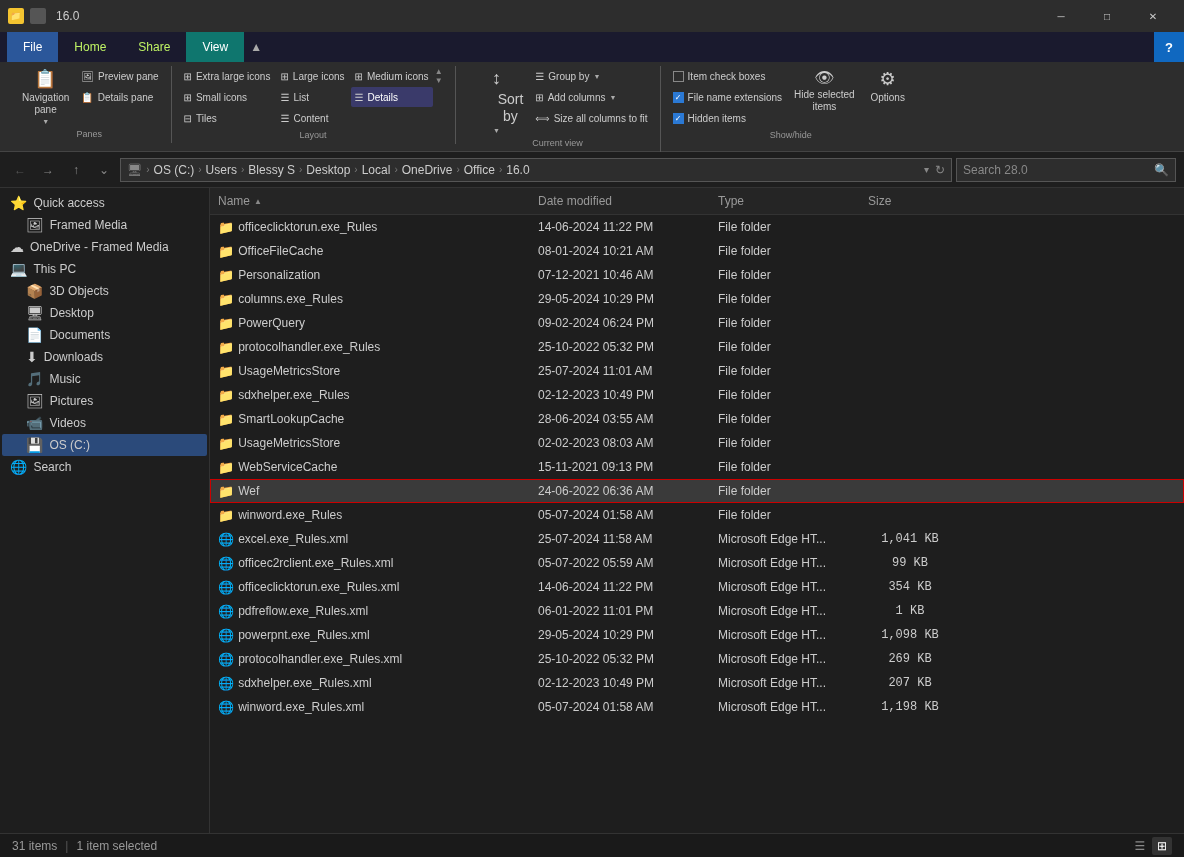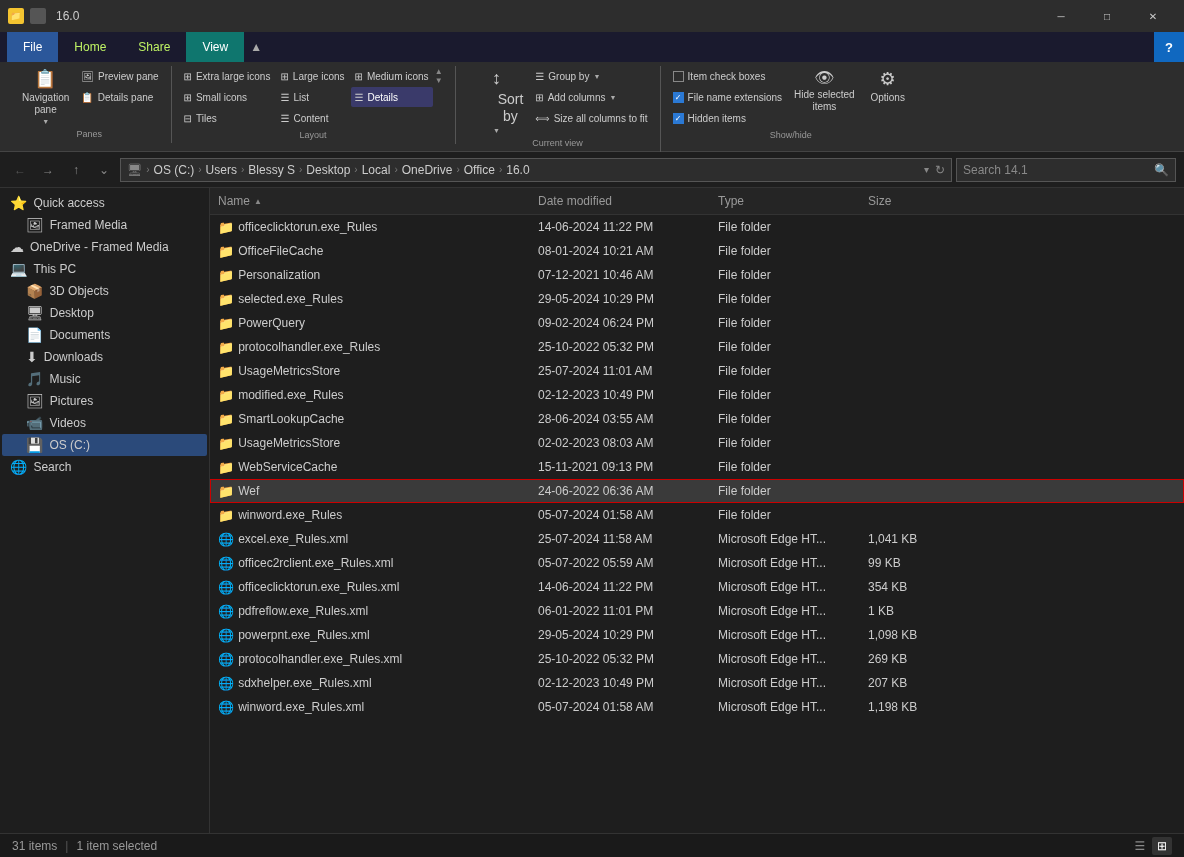--- a/index.html
+++ b/index.html
@@ -257,21 +257,21 @@
     .file-row.selected { background: #3a3a3a; outline: 1px solid #cc0000; outline-offset: -1px; }
     .file-icon { font-size: 13px; margin-right: 4px; flex-shrink: 0; }
     .file-name-cell {
       width: 320px;
       display: flex;
       align-items: center;
       padding: 0 8px;
     }
     .file-date-cell { width: 180px; padding: 0 8px; }
     .file-type-cell { width: 150px; padding: 0 8px; }
-    .file-size-cell { width: 100px; padding: 0 8px; text-align: left; }
+    .file-size-cell { width: 100px; padding: 0 8px; text-align: center; font-family: Liberation Mono, monospace; }
 
     
     #file-list::-webkit-scrollbar { width: 12px; }
     #file-list::-webkit-scrollbar-track { background: #2a2a2a; }
     #file-list::-webkit-scrollbar-thumb { background: #555; }
     #sidebar::-webkit-scrollbar { width: 8px; }
     #sidebar::-webkit-scrollbar-track { background: #1e1e1e; }
     #sidebar::-webkit-scrollbar-thumb { background: #444; }
 
     
@@ -468,21 +468,21 @@
     <span class="breadcrumb-sep">›</span>
     <span class="breadcrumb-item">OneDrive</span>
     <span class="breadcrumb-sep">›</span>
     <span class="breadcrumb-item">Office</span>
     <span class="breadcrumb-sep">›</span>
     <span class="breadcrumb-item">16.0</span>
     <span class="address-refresh">▾</span>
     <span style="margin-left:4px;color:#888;font-size:12px;">↻</span>
   </div>
   <div class="search-bar">
-    <span style="color:#888;">Search 14.1</span>
+    <span style="color:#888;">Search 28.0</span>
     <span style="margin-left:auto;color:#888;">🔍</span>
   </div>
 </div>
 
 <div id="main">
 
   <div id="sidebar">
       <div class="sidebar-item" style="padding-left: 8px;">
         <span class="sidebar-icon">⭐</span>
         <span>Quick access</span>
@@ -577,21 +577,21 @@
       <span class="file-icon" style="color:#f0c040">📁</span>
       <span>Personalization</span>
     </div>
     <div class="file-date-cell">07-12-2021 10:46 AM</div>
     <div class="file-type-cell">File folder</div>
     <div class="file-size-cell"></div>
   </div>
         <div class="file-row">
     <div class="file-name-cell">
       <span class="file-icon" style="color:#f0c040">📁</span>
-      <span>selected.exe_Rules</span>
+      <span>columns.exe_Rules</span>
     </div>
     <div class="file-date-cell">29-05-2024 10:29 PM</div>
     <div class="file-type-cell">File folder</div>
     <div class="file-size-cell"></div>
   </div>
         <div class="file-row">
     <div class="file-name-cell">
       <span class="file-icon" style="color:#f0c040">📁</span>
       <span>PowerQuery</span>
     </div>
@@ -613,21 +613,21 @@
       <span class="file-icon" style="color:#f0c040">📁</span>
       <span>UsageMetricsStore</span>
     </div>
     <div class="file-date-cell">25-07-2024 11:01 AM</div>
     <div class="file-type-cell">File folder</div>
     <div class="file-size-cell"></div>
   </div>
         <div class="file-row">
     <div class="file-name-cell">
       <span class="file-icon" style="color:#f0c040">📁</span>
-      <span>modified.exe_Rules</span>
+      <span>sdxhelper.exe_Rules</span>
     </div>
     <div class="file-date-cell">02-12-2023 10:49 PM</div>
     <div class="file-type-cell">File folder</div>
     <div class="file-size-cell"></div>
   </div>
         <div class="file-row">
     <div class="file-name-cell">
       <span class="file-icon" style="color:#f0c040">📁</span>
       <span>SmartLookupCache</span>
     </div>

